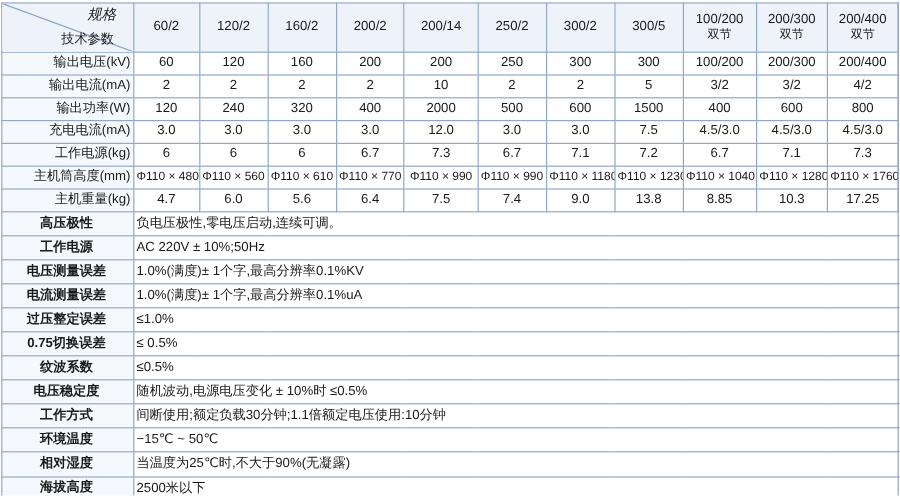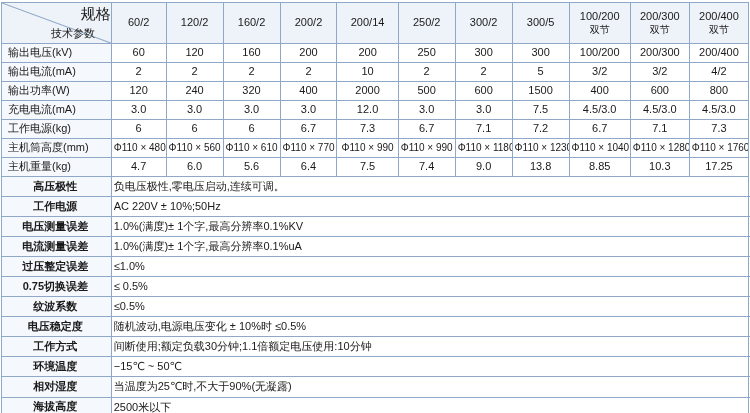--- a/index.html
+++ b/index.html
@@ -33,33 +33,33 @@
   .corner{
     position:relative;
     height:38px;
     padding:0;
     background:#eef3f9;
   }
   .corner .diag{
     position:absolute;left:0;top:0;width:100%;height:100%;
   }
   .corner .spec{
-    position:absolute;top:2px;right:0;font-size:15px;
+    position:absolute;top:2px;right:14px;font-size:12px;font-style:italic;
   }
   .corner .param{
     position:absolute;bottom:2px;left:5px;font-size:11px;margin-left:44px;
   }
   .hdr{
     background:#eef3f9;
     font-size:11px;
     height:38px;
   }
   .hdr small{font-size:10px;display:block;}
   .rowlabel{
-    text-align:left;
+    text-align:right;
     padding-left:6px;
     background:#f5f8fc;
     font-size:11px;
   }
   .rowlabel.ctr{text-align:center;padding-left:0;font-weight:bold;}
   .dim{font-size:10px;}
   .lastcol{
     background:#ffffff;
     font-size:11px;
     line-height:1.5;

